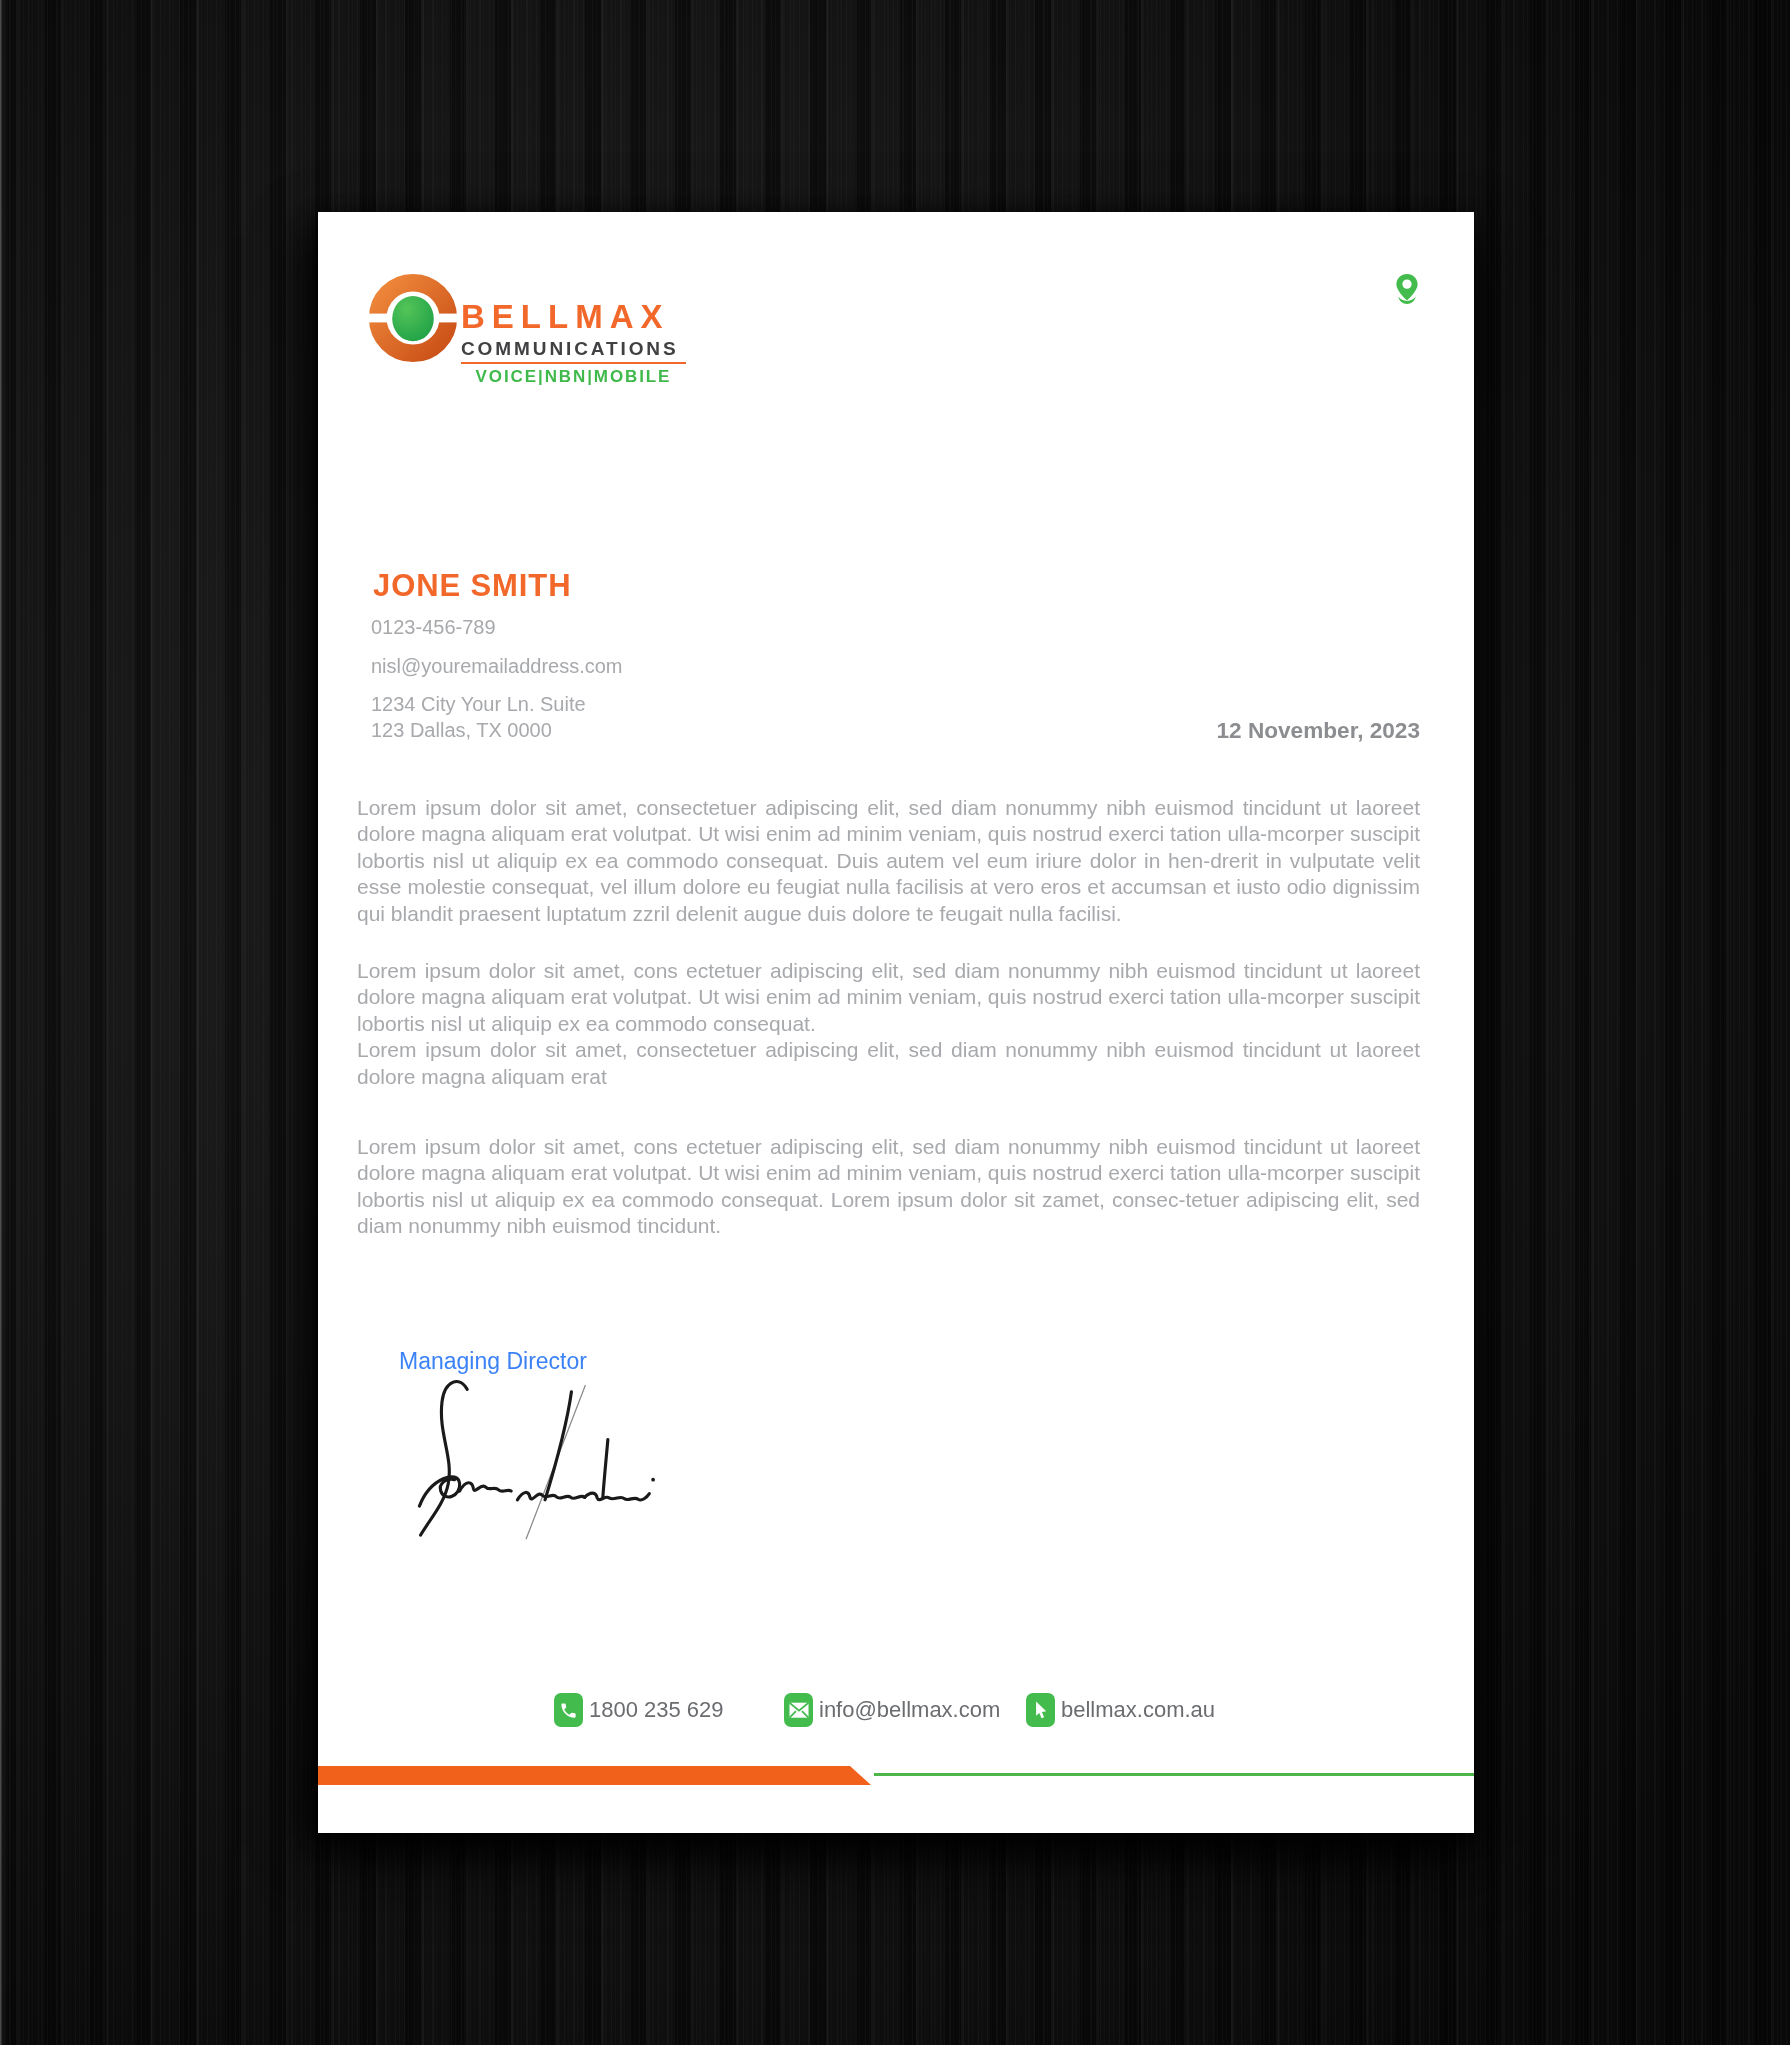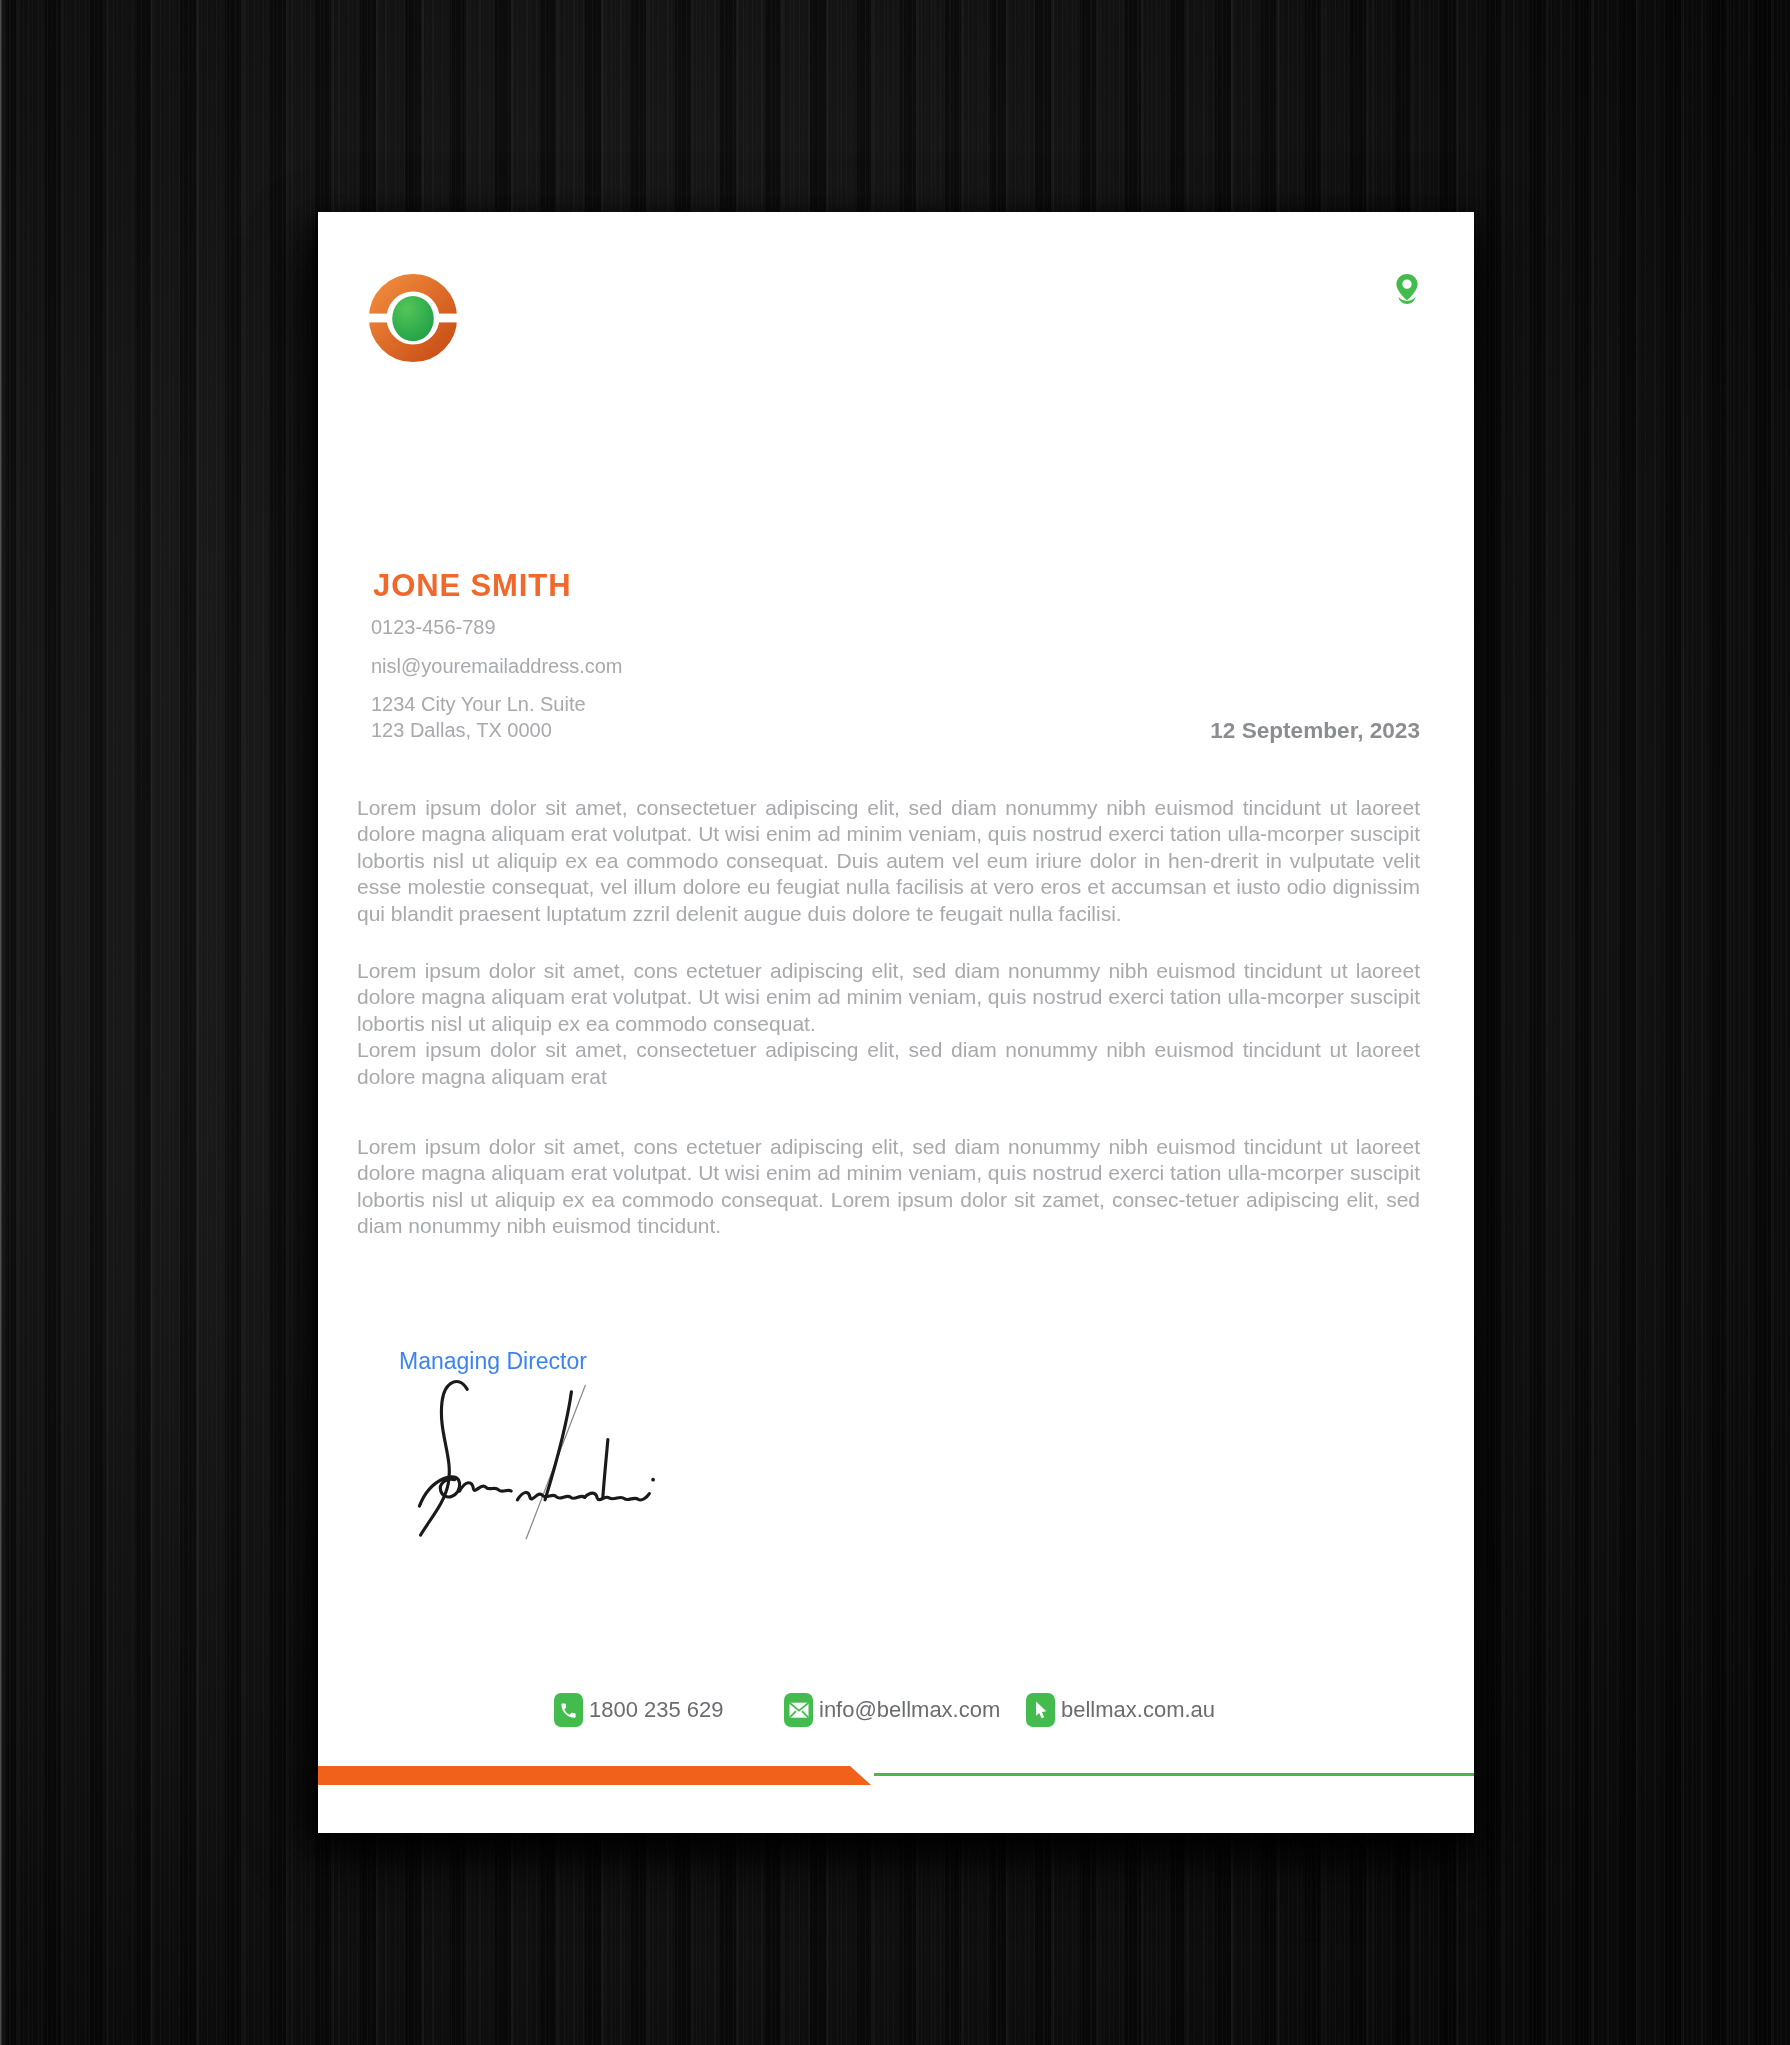--- a/index.html
+++ b/index.html
@@ -91,35 +91,41 @@
           <stop offset="0" stop-color="#54C558"></stop>
             <stop offset="1" stop-color="#169A44"></stop>
         </radialGradient>
       </defs>
       <circle cx="73" cy="73" r="56" fill="none" stroke="url(#ringGrad)" stroke-width="28"></circle>
       <rect x="0" y="66" width="34" height="14" fill="#ffffff"></rect>
       <rect x="112" y="66" width="34" height="14" fill="#ffffff"></rect>
       <ellipse cx="73" cy="74" rx="33" ry="36" fill="url(#ballGrad)"></ellipse>
     </svg>
 
+    <div class="logo-text">
+      <div class="logo-name">BELLMAX</div>
+      <div class="logo-sub">COMMUNICATIONS</div>
+      <div class="logo-rule"></div>
+      <div class="logo-tag">VOICE|NBN|MOBILE</div>
+    </div>
 
     <svg class="pin-icon" width="28" height="30" viewBox="0 0 44 48">
       <path fill="#43BC4D" d="M22 0C12.6 0 5 7.4 5 16.6 5 25.4 16.5 37 20.4 40.7L22 42.2l1.6-1.5C27.5 37 39 25.4 39 16.6 39 7.4 31.4 0 22 0zm0 23.6a7.4 7.4 0 1 1 0-14.8 7.4 7.4 0 0 1 0 14.8z"></path>
       <path fill="#43BC4D" d="M8 36.5c3.6 4.1 8.4 6.5 14 6.5s10.4-2.4 14-6.5C34.4 43.6 28.8 48 22 48S9.6 43.6 8 36.5z"></path>
     </svg>
 
     <div class="recipient-name">JONE SMITH</div>
     <div class="contact-line contact-phone">0123-456-789</div>
     <div class="contact-line contact-email">nisl@youremailaddress.com</div>
     <div class="contact-line contact-address">
       <div>1234 City Your Ln. Suite</div>
       <div>123 Dallas, TX 0000</div>
     </div>
 
-    <div class="letter-date">12 September, 2023</div>
+    <div class="letter-date">12 November, 2023</div>
 
     <div class="body-text">
       <p class="p1">Lorem ipsum dolor sit amet, consectetuer adipiscing elit, sed diam nonummy nibh euismod tincidunt ut laoreet dolore magna aliquam erat volutpat. Ut wisi enim ad minim veniam, quis nostrud exerci tation ulla-mcorper suscipit lobortis nisl ut aliquip ex ea commodo consequat. Duis autem vel eum iriure dolor in hen-drerit in vulputate velit esse molestie consequat, vel illum dolore eu feugiat nulla facilisis at vero eros et accumsan et iusto odio dignissim qui blandit praesent luptatum zzril delenit augue duis dolore te feugait nulla facilisi.</p>
       <p class="p2">Lorem ipsum dolor sit amet, cons ectetuer adipiscing elit, sed diam nonummy nibh euismod tincidunt ut laoreet dolore magna aliquam erat volutpat. Ut wisi enim ad minim veniam, quis nostrud exerci tation ulla-mcorper suscipit lobortis nisl ut aliquip ex ea commodo consequat.</p>
       <p class="p3">Lorem ipsum dolor sit amet, consectetuer adipiscing elit, sed diam nonummy nibh euismod tincidunt ut laoreet dolore magna aliquam erat</p>
       <p class="p4">Lorem ipsum dolor sit amet, cons ectetuer adipiscing elit, sed diam nonummy nibh euismod tincidunt ut laoreet dolore magna aliquam erat volutpat. Ut wisi enim ad minim veniam, quis nostrud exerci tation ulla-mcorper suscipit lobortis nisl ut aliquip ex ea commodo consequat. Lorem ipsum dolor sit zamet, consec-tetuer adipiscing elit, sed diam nonummy nibh euismod tincidunt.</p>
     </div>
 
     <div class="sig-title">Managing Director</div>
     <svg class="signature" width="289" height="170" viewBox="0 0 460 270">

